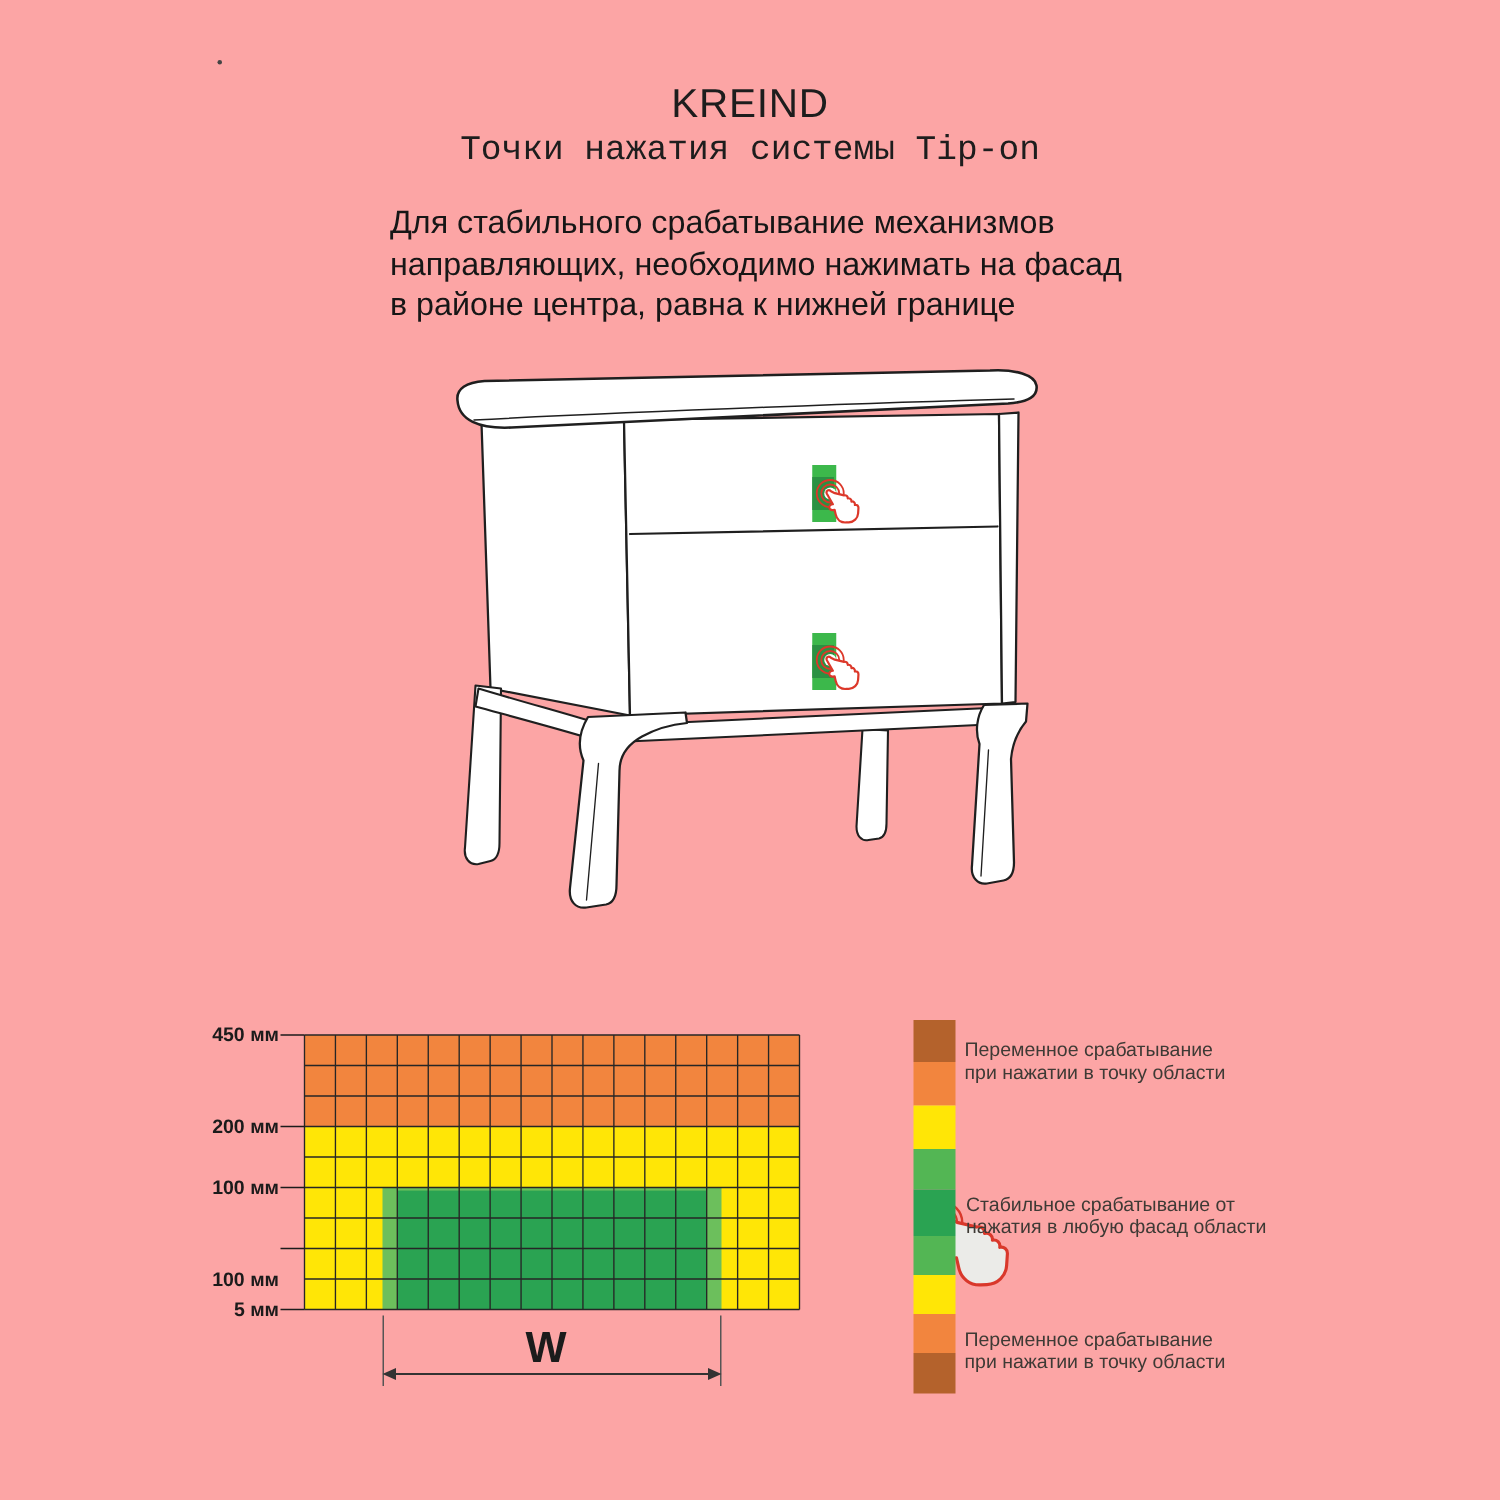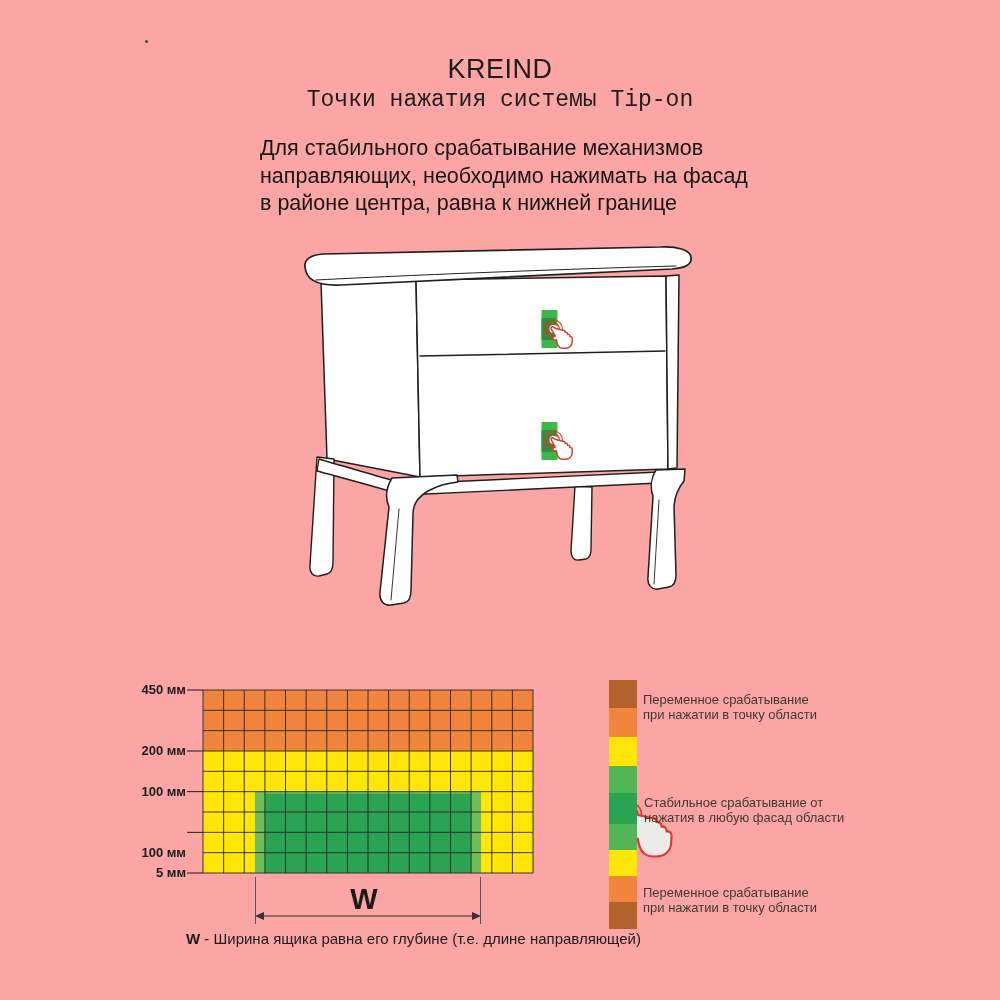--- a/index.html
+++ b/index.html
@@ -154,24 +154,20 @@
   <div id="tick-labels">
       <div class="tick-label" style="top: 682px;">450 мм</div>
       <div class="tick-label" style="top: 743px;">200 мм</div>
       <div class="tick-label" style="top: 783.667px;">100 мм</div>
       <div class="tick-label" style="top: 845px;">100 мм</div>
       <div class="tick-label" style="top: 865px;">5 мм</div>
     </div>
 
   <div id="w-label" class="abs">W</div>
 
-  <div id="caption" class="abs">
-    <span class="term">W</span>
-    <span>- Ширина ящика равна его глубине (т.е. длине направляющей)</span>
-  </div>
 
   <div id="legend-bar" class="abs">
       <div style="height: 28px; background: rgb(180, 98, 44);"></div>
       <div style="height: 29px; background: rgb(242, 133, 62);"></div>
       <div style="height: 29px; background: rgb(255, 230, 6);"></div>
       <div style="height: 27px; background: rgb(83, 182, 84);"></div>
       <div style="height: 31px; background: rgb(42, 163, 82);"></div>
       <div style="height: 26px; background: rgb(83, 182, 84);"></div>
       <div style="height: 26px; background: rgb(255, 230, 6);"></div>
       <div style="height: 26px; background: rgb(242, 133, 62);"></div>

